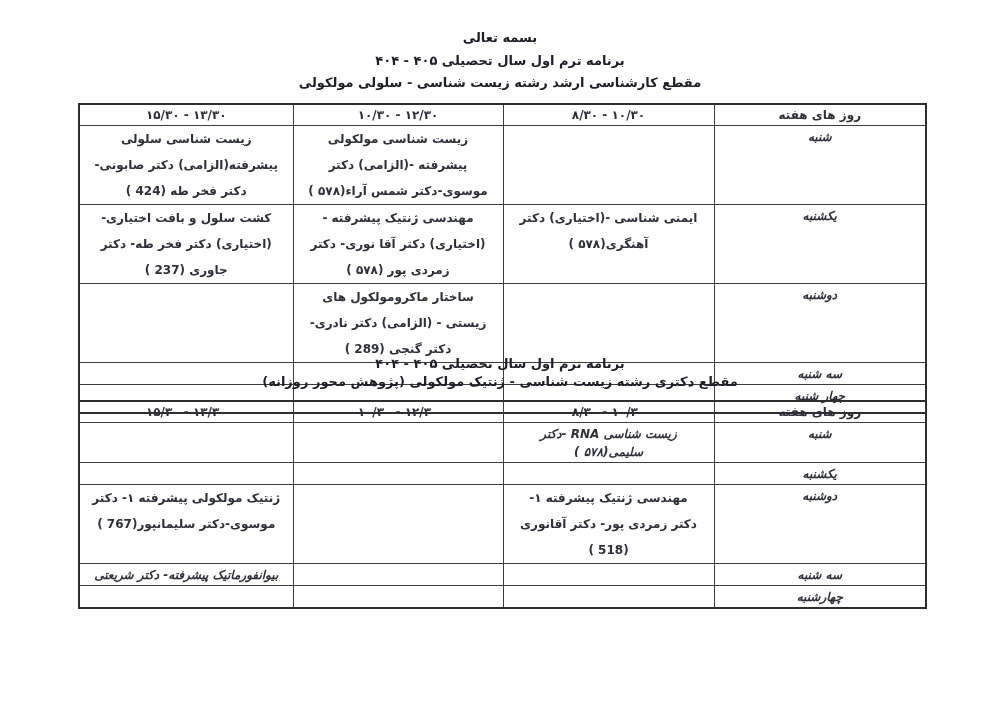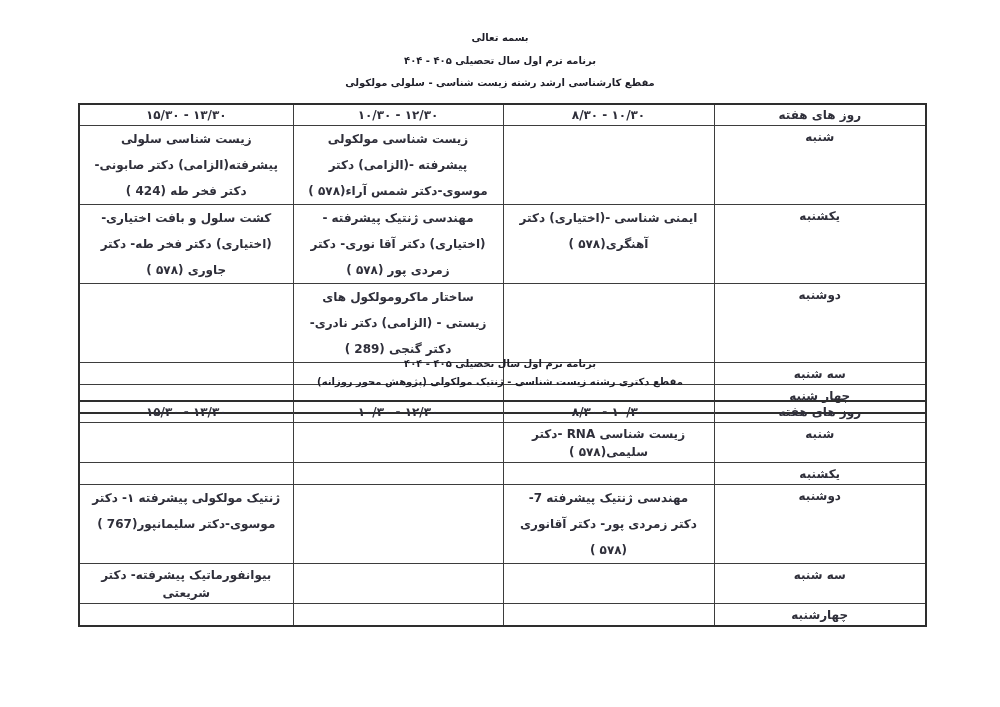--- a/index.html
+++ b/index.html
@@ -5,40 +5,40 @@
   html,body{margin:0;padding:0;}
   body{
     width:1000px;height:707px;position:relative;background:#ffffff;
     font-family:"DejaVu Sans", sans-serif;
     font-weight:bold;
     color:#2f2f3a;
     overflow:hidden;
   }
   .center-line{
     position:absolute;left:0;width:1000px;text-align:center;
-    font-size:10px;line-height:16px;color:#1e1e28;direction:rtl;
+    font-size:13px;line-height:16px;color:#1e1e28;direction:rtl;
   }
   .tbl{
     position:absolute;left:78px;width:847px;
     border-collapse:collapse;table-layout:fixed;direction:rtl;
     border:2px solid #2e2e2e;
   }
   .tbl td{
     border:1px solid #3d3d3d;
     text-align:center;vertical-align:top;
     font-size:12px;color:#2f2f3a;
     padding:1px 10px;
     overflow:hidden;
   }
   .c-days{width:212px;}
   .c-s1{width:211px;}
   .c-s2{width:210px;}
   .c-s3{width:214px;}
   .hrow td{line-height:18px;padding:1px 20px;}
-  td.day{line-height:18px;padding-top:2px;}
+  td.day{line-height:18px;padding-top:2px;font-style:italic;}
   td.cc{line-height:26px;padding:0 12px;}
   .num{direction:ltr;unicode-bidi:bidi-override;display:inline-block;}
 </style>
 </head>
 <body>
 
 <div class="center-line" style="top:30px;">بسمه تعالی</div>
 
 <div class="center-line" style="top:53px;">برنامه ترم اول سال تحصیلی ۴۰۵ - ۴۰۴</div>
 <div class="center-line" style="top:75px;">مقطع کارشناسی ارشد رشته زیست شناسی - سلولی مولکولی</div>
@@ -60,21 +60,21 @@
   <tr style="height:60px;">
     <td class="day">شنبه</td>
     <td class="cc"></td>
     <td class="cc">زیست شناسی مولکولی پیشرفته -(الزامی) دکتر موسوی-دکتر شمس آراء(۵۷۸ )</td>
     <td class="cc">زیست شناسی سلولی پیشرفته(الزامی) دکتر صابونی- دکتر فخر طه (424 )</td>
   </tr>
   <tr style="height:62px;">
     <td class="day">یکشنبه</td>
     <td class="cc">ایمنی شناسی -(اختیاری) دکتر آهنگری(۵۷۸ )</td>
     <td class="cc">مهندسی ژنتیک پیشرفته - (اختیاری) دکتر آقا نوری- دکتر زمردی پور (۵۷۸ )</td>
-    <td class="cc">کشت سلول و بافت اختیاری-(اختیاری) دکتر فخر طه- دکتر جاوری (۵۷۸ )</td>
+    <td class="cc">کشت سلول و بافت اختیاری-(اختیاری) دکتر فخر طه- دکتر جاوری (237 )</td>
   </tr>
   <tr style="height:41px;">
     <td class="day">دوشنبه</td>
     <td class="cc"></td>
     <td class="cc">ساختار ماکرومولکول های زیستی - (الزامی) دکتر نادری-دکتر گنجی (289 )</td>
     <td class="cc"></td>
   </tr>
   <tr style="height:20px;">
     <td class="day">سه شنبه</td>
     <td class="cc"></td>
@@ -114,21 +114,21 @@
     <td class="day"></td>
   </tr>
   <tr style="height:20px;">
     <td class="day">یکشنبه</td>
     <td class="day"></td>
     <td class="day"></td>
     <td class="day"></td>
   </tr>
   <tr style="height:43px;">
     <td class="day">دوشنبه</td>
-    <td class="cc">مهندسی ژنتیک پیشرفته 7- دکتر زمردی پور- دکتر آقانوری (۵۷۸ )</td>
+    <td class="cc">مهندسی ژنتیک پیشرفته ۱- دکتر زمردی پور- دکتر آقانوری (518 )</td>
     <td class="cc"></td>
     <td class="cc">ژنتیک مولکولی پیشرفته ۱- دکتر موسوی-دکتر سلیمانپور(767 )</td>
   </tr>
   <tr style="height:20px;">
     <td class="day">سه شنبه</td>
     <td class="day"></td>
     <td class="day"></td>
     <td class="day">بیوانفورماتیک پیشرفته- دکتر شریعتی</td>
   </tr>
   <tr style="height:21px;">

